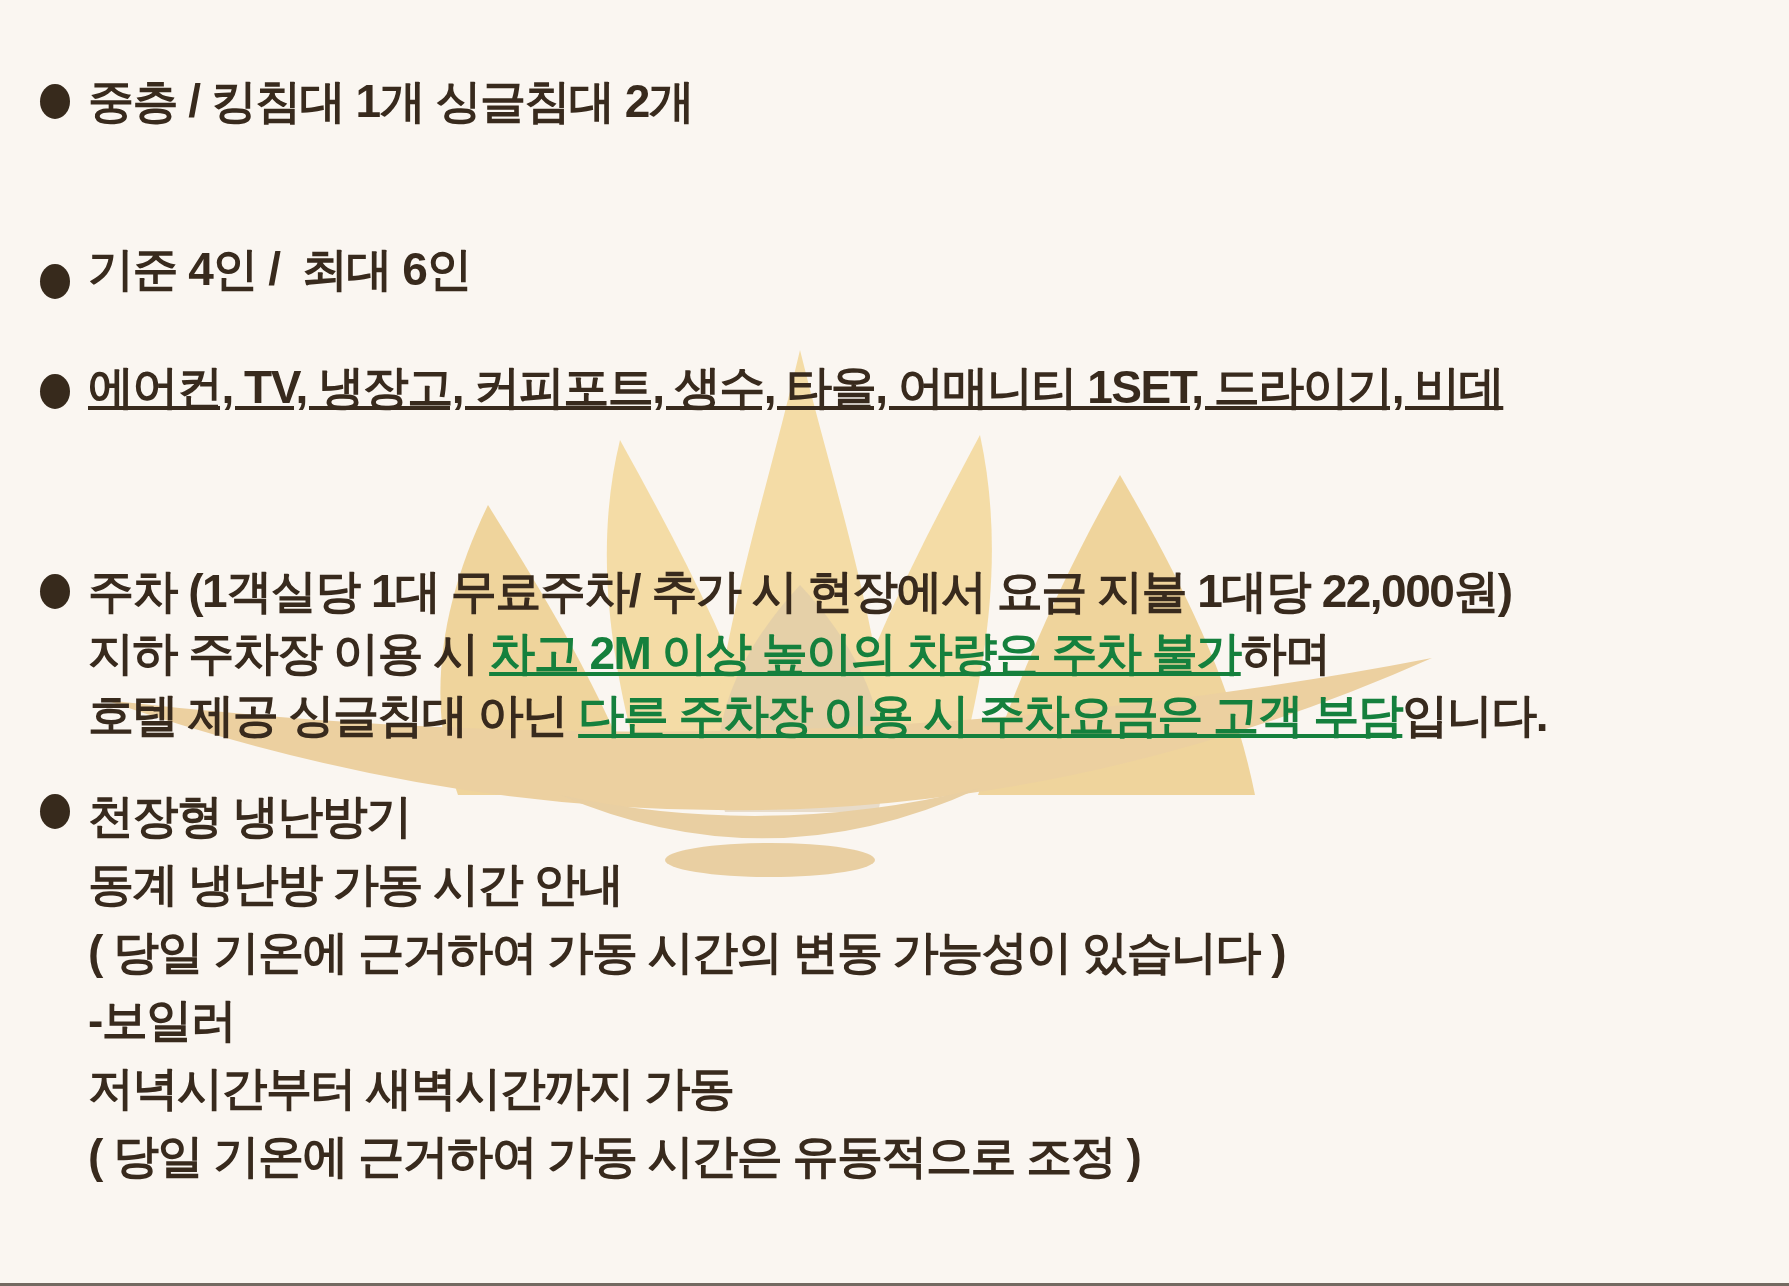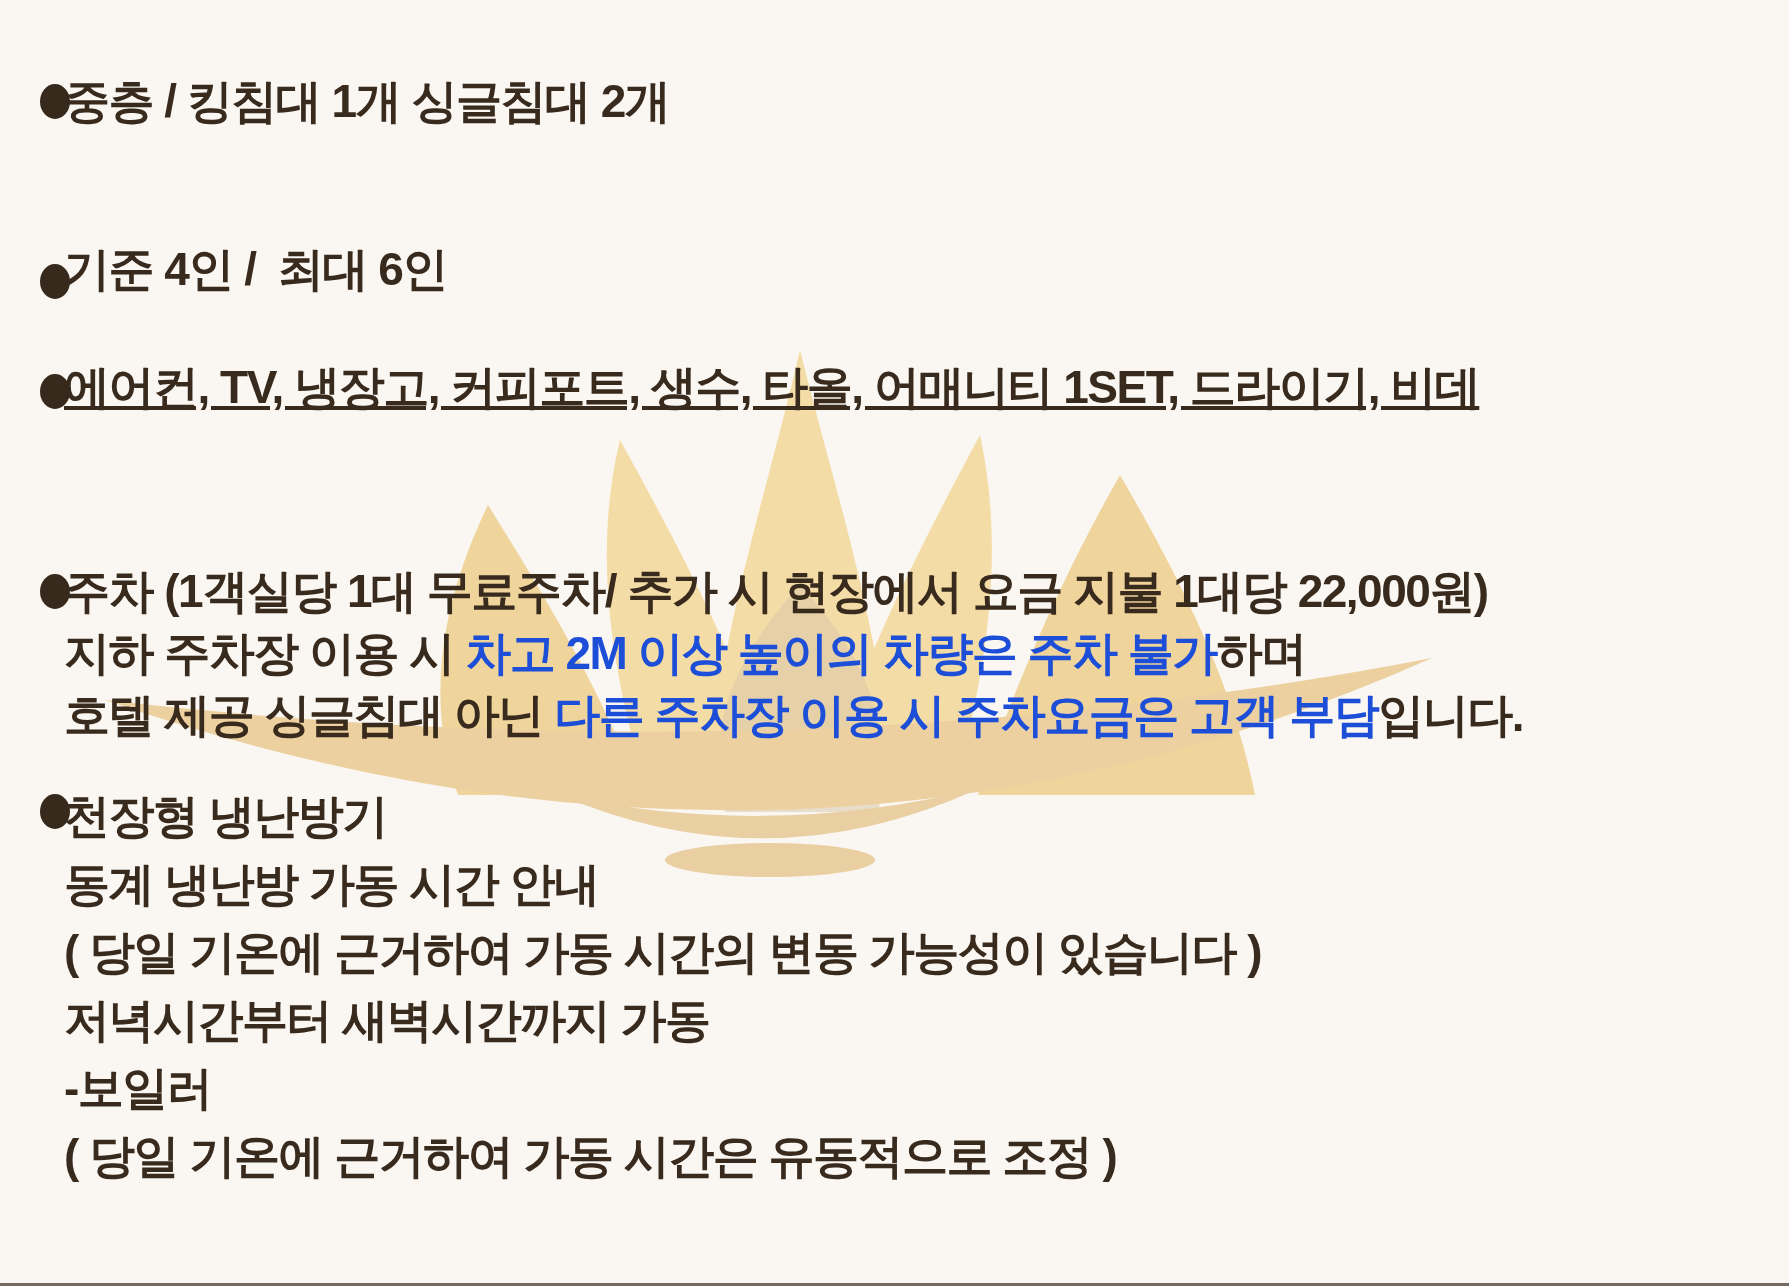--- a/index.html
+++ b/index.html
@@ -41,39 +41,39 @@
   }
   .bullet .dot {
     position: absolute;
     left: 40px;
     width: 30px;
     height: 35px;
     border-radius: 50%;
     background: #372a1c;
   }
   .bullet .lines {
-    padding-left: 64px;
+    padding-left: 88px;
   }
   .line {
     white-space: pre-wrap;
     line-height: 62px;
     height: 62px;
   }
   .b1 { top: 70px; }
   .b1 .dot { top: 14px; }
   .b2 { top: 218px; margin-top: 20px; }
   .b2 .dot { top: 26px; }
   .b3 { top: 356px; text-decoration: underline; }
   .b3 .dot { top: 18px; }
   .b4 { top: 560px; }
   .b4 .dot { top: 14px; }
   .b5 { top: 782px; }
   .b5 .dot { top: 12px; }
   .b5 .line { line-height: 68px; height: 68px; }
-  .red { color: #1d4ed8; }
+  .red { color: #15803d; text-decoration: underline; }
   
   .bottom-edge {
     position: absolute;
     left: 0;
     bottom: 0;
     width: 100%;
     height: 3px;
     background: #453b30;
     opacity: 0.75;
     z-index: 2;
@@ -132,21 +132,21 @@
       <div class="line"><span>호텔 제공 싱글침대 아닌 </span><span class="red">다른 주차장 이용 시 주차요금은 고객 부담</span><span>입니다.</span></div>
     </div>
   </div>
 
   <div class="bullet b5">
     <span class="dot"></span>
     <div class="lines">
       <div class="line"><span>천장형 냉난방기</span></div>
       <div class="line"><span>동계 냉난방 가동 시간 안내</span></div>
       <div class="line"><span>( 당일 기온에 근거하여 가동 시간의 변동 가능성이 있습니다 )</span></div>
+      <div class="line"><span>-보일러</span></div>
       <div class="line"><span>저녁시간부터 새벽시간까지 가동</span></div>
-      <div class="line"><span>-보일러</span></div>
       <div class="line"><span>( 당일 기온에 근거하여 가동 시간은 유동적으로 조정 )</span></div>
     </div>
   </div>
 
 </div>
 
 <div class="bottom-edge"></div>
 
 </body></html>

